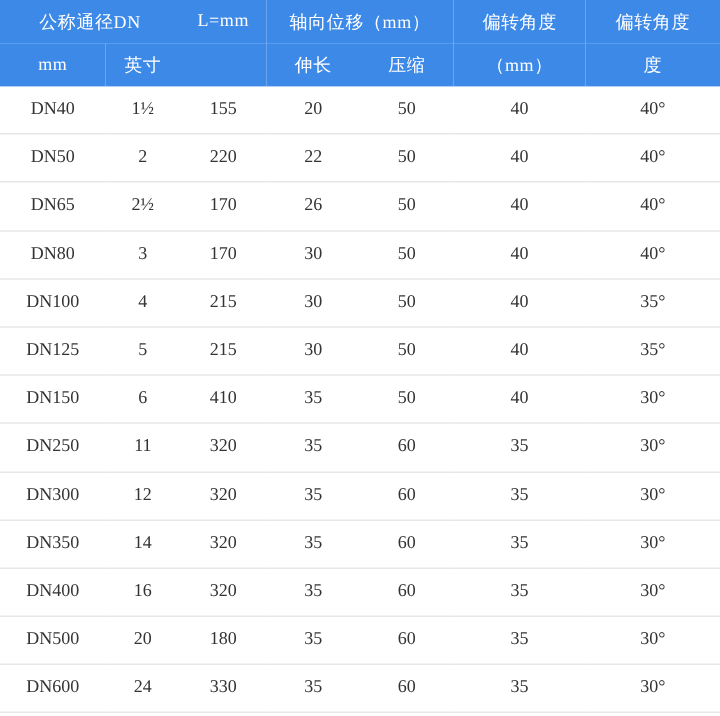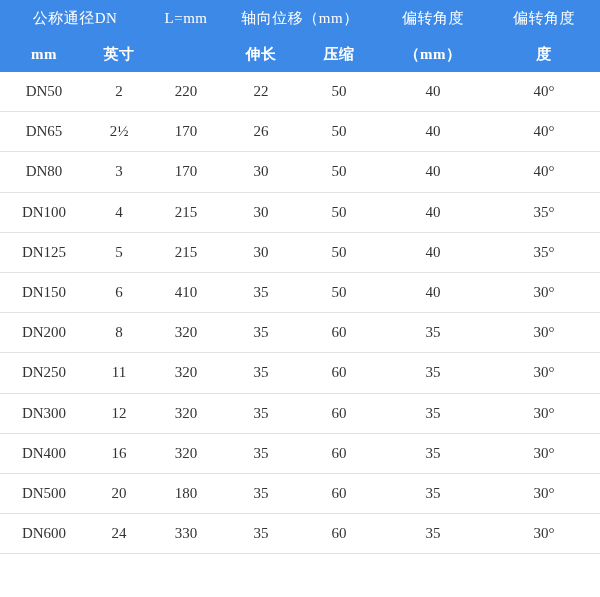--- a/index.html
+++ b/index.html
@@ -32,21 +32,20 @@
     height: 36px;
     font-size: 15px;
     letter-spacing: 0.5px;
   }
   thead tr.header-row-1 th {
     height: 36px;
     margin-top: 32px;
   }
   thead tr.header-row-2 th {
     height: 36px;
-    font-weight: bold;
   }
   tbody td {
     height: 39.2px;
     color: #333333;
     border-bottom: 1px solid #e2e2e2;
     font-size: 15px;
   }
   tbody tr:last-child td {
     border-bottom: 1px solid #e2e2e2;
   }
@@ -83,20 +82,29 @@
       <th>mm</th>
       <th>英寸</th>
       <th></th>
       <th>伸长</th>
       <th>压缩</th>
       <th>（mm）</th>
       <th>度</th>
     </tr>
   </thead>
   <tbody id="table-body">
+  <tr>
+        <td>DN40</td>
+        <td>1½</td>
+        <td>155</td>
+        <td>20</td>
+        <td>50</td>
+        <td>40</td>
+        <td>40°</td>
+      </tr>
       <tr>
         <td>DN50</td>
         <td>2</td>
         <td>220</td>
         <td>22</td>
         <td>50</td>
         <td>40</td>
         <td>40°</td>
       </tr>
       <tr>
@@ -138,40 +146,40 @@
       <tr>
         <td>DN150</td>
         <td>6</td>
         <td>410</td>
         <td>35</td>
         <td>50</td>
         <td>40</td>
         <td>30°</td>
       </tr>
       <tr>
-        <td>DN200</td>
-        <td>8</td>
-        <td>320</td>
-        <td>35</td>
-        <td>60</td>
-        <td>35</td>
-        <td>30°</td>
-      </tr>
-      <tr>
         <td>DN250</td>
         <td>11</td>
         <td>320</td>
         <td>35</td>
         <td>60</td>
         <td>35</td>
         <td>30°</td>
       </tr>
       <tr>
         <td>DN300</td>
         <td>12</td>
+        <td>320</td>
+        <td>35</td>
+        <td>60</td>
+        <td>35</td>
+        <td>30°</td>
+      </tr>
+      <tr>
+        <td>DN350</td>
+        <td>14</td>
         <td>320</td>
         <td>35</td>
         <td>60</td>
         <td>35</td>
         <td>30°</td>
       </tr>
       <tr>
         <td>DN400</td>
         <td>16</td>
         <td>320</td>

